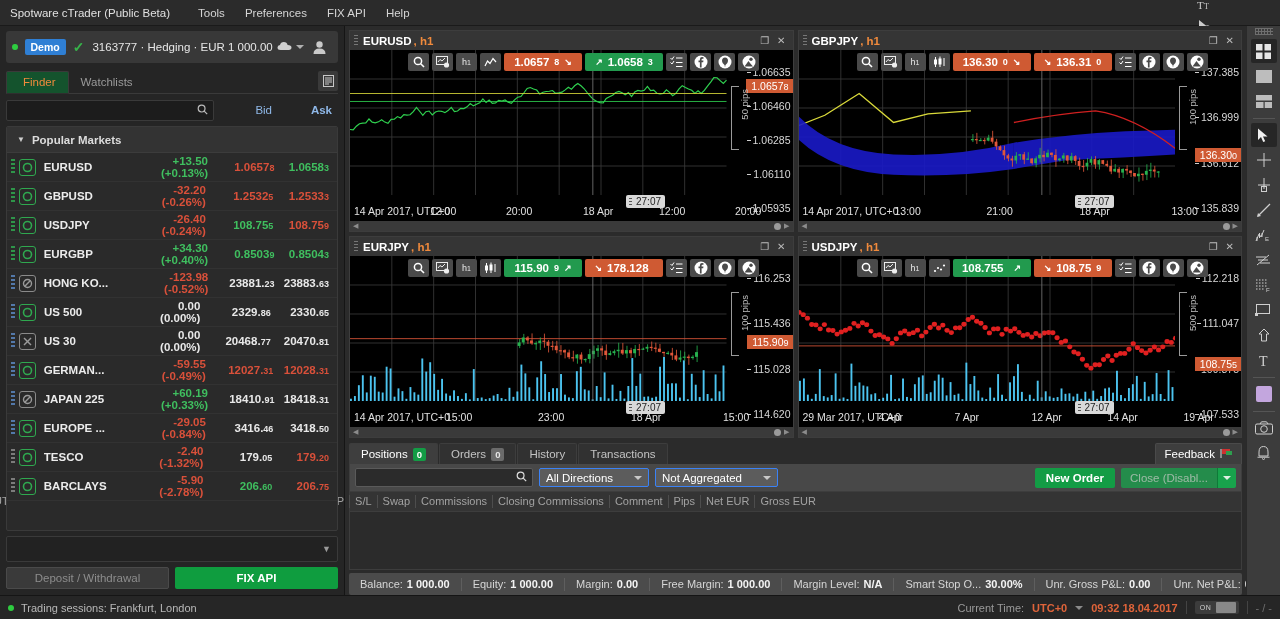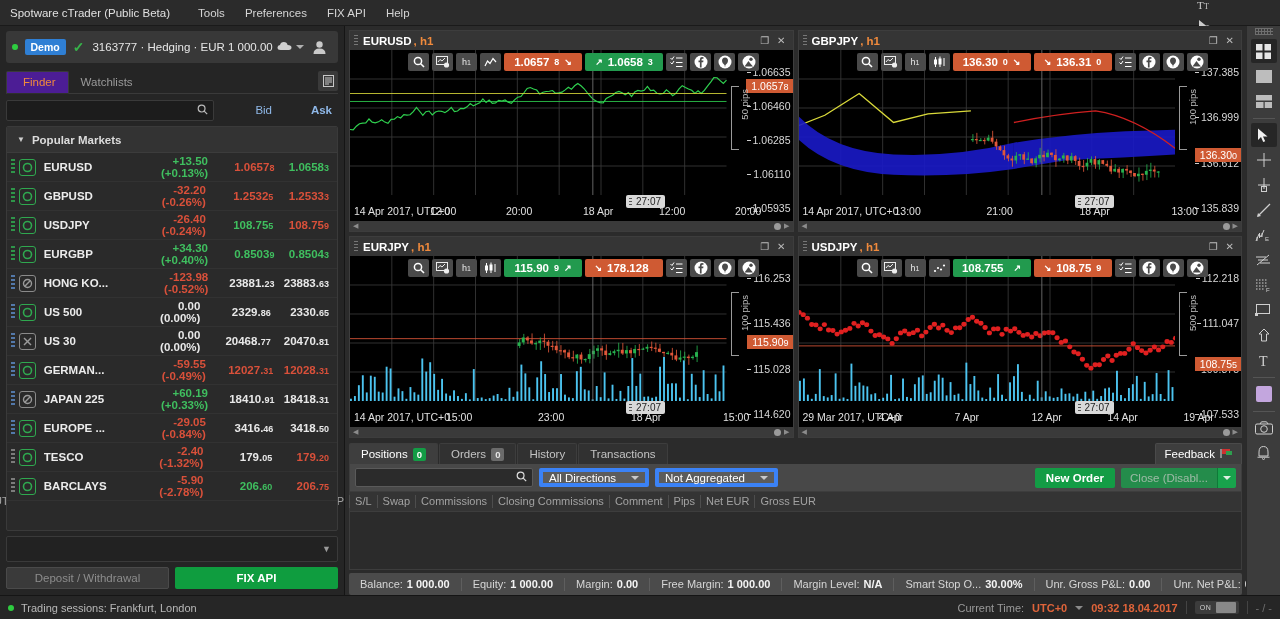--- a/index.html
+++ b/index.html
@@ -37,21 +37,21 @@
   .acct-dot { width: 6px; height: 6px; border-radius: 50%; background: #2ecc40; margin-right: 7px; }
   .demo-badge { background: #2f7fd4; color: #fff; font-size: 10.5px; font-weight: bold; padding: 2px 6px; border-radius: 2px; margin-right: 7px;}
   .acct-check { color: #37b34a; font-size: 14px; font-weight: bold; margin-right: 8px; }
   .acct-text { font-size: 11.5px; color: #e6e6e6; flex: 1 1 auto; white-space: nowrap; overflow: hidden;}
   .cloud-ico { color: #d0d0d0; font-size: 12px; margin-right: 4px;}
   .caret-dn { width:0;height:0;border-left:4px solid transparent;border-right:4px solid transparent;border-top:4px solid #b0b0b0; }
   .acct-user { width: 28px; height: 32px; display: flex; align-items: center; justify-content: center; margin-left: 2px; }
 
   .tabs-row { display: flex; align-items: flex-end; height: 26px; margin: 2px 6px 0 6px; border-bottom: 1px solid #3a3a3a; position: relative;}
   .tab { padding: 4px 12px 5px 12px; font-size: 11.5px; color: #9a9a9a; }
-  .tab.active { color: #f08a3c; background: #4c1d95; border: 1px solid #3a3a3a; border-bottom: 1px solid #2f2f2f; margin-bottom: -1px; border-radius: 2px 2px 0 0; padding-left: 16px;}
+  .tab.active { color: #f08a3c; background: #14532d; border: 1px solid #3a3a3a; border-bottom: 1px solid #2f2f2f; margin-bottom: -1px; border-radius: 2px 2px 0 0; padding-left: 16px;}
   .tabs-spacer { flex: 1 1 auto; }
   .list-ico { width: 20px; height: 20px; background: #3a3a3a; border-radius: 2px; display:flex;align-items:center;justify-content:center; margin-bottom:2px;}
 
   .search-row { display: flex; align-items: center; height: 24px; margin: 4px 6px 2px 6px; }
   .search-box { flex: 1 1 auto; height: 21px; background: #1c1c1c; border: 1px solid #3a3a3a; border-radius: 2px; display:flex; align-items:center; justify-content:flex-end; padding-right:5px; }
   .col-bid { width: 62px; text-align: right; color: #8fb8e8; font-size: 11.5px; font-weight: normal; padding-right: 4px;}
   .col-ask { width: 62px; text-align: right; color: #8fb8e8; font-size: 11.5px; font-weight: bold; padding-right: 6px;}
 
   .market-wrap { flex: 1 1 auto; margin: 2px 6px 0 6px; background: #2a2a2a; border: 1px solid #3a3a3a; border-radius: 2px; overflow: hidden; position: relative; display:flex; flex-direction:column;}
   .group-hdr { height: 26px; background: #333333; display: flex; align-items: center; padding: 0 10px; font-size: 11.5px; color: #dcdcdc; font-weight: bold; border-bottom:1px solid #3c3c3c;}
@@ -113,21 +113,21 @@
   .bottom { flex: 1 1 auto; display: flex; flex-direction: column; min-height: 0; padding: 4px 4px 0 4px;}
   .bp-tabs { height: 22px; flex: 0 0 22px; display: flex; align-items: flex-end; position: relative;}
   .bp-tab { height: 21px; padding: 0 11px; display: flex; align-items: center; gap: 5px; font-size: 11.5px; color: #c3c3c3; background:#313131; border:1px solid #3d3d3d; border-bottom:none; margin-right:1px; border-radius:2px 2px 0 0;}
   .bp-tab.active { background: #3e3e3e; color: #fff; }
   .cnt-badge { font-size: 9.5px; font-weight: bold; padding: 1px 4px; border-radius: 2px; }
   .cnt-green { background: #139c45; color: #fff; } .cnt-grey { background: #6b6b6b; color: #e6e6e6; }
   .feedback { margin-left: auto; height: 21px; display: flex; align-items: center; gap: 5px; padding: 0 8px; background:#3e3e3e; border:1px solid #4a4a4a; border-bottom:none; font-size:11.5px; color:#fff; border-radius:2px 2px 0 0;}
 
   .bp-ctrl { height: 28px; flex: 0 0 28px; background: #484848; display: flex; align-items: center; padding: 0 5px; gap: 6px; border:1px solid #3d3d3d; border-top:none;}
   .bp-search { width: 178px; height: 19px; background: #2b2b2b; border: 1px solid #5a5a5a; border-radius: 2px; display:flex;align-items:center;justify-content:flex-end; padding-right:5px;}
-  .bp-sel { height: 19px; background: #5c5c5c; border: 4px solid #3b82f6; border-radius: 2px; display: flex; align-items: center; padding: 0 6px; font-size: 11.5px; color: #fff; gap: 12px;}
+  .bp-sel { height: 19px; background: #5c5c5c; border: 1px solid #3b82f6; border-radius: 2px; display: flex; align-items: center; padding: 0 6px; font-size: 11.5px; color: #fff; gap: 12px;}
   .bp-sel .cd { width:0;height:0;border-left:4px solid transparent;border-right:4px solid transparent;border-top:4px solid #c8c8c8; margin-left:auto;}
   .bp-spacer { flex: 1 1 auto; }
   .btn-new { height: 20px; background: #139c45; color: #fff; font-size: 11.5px; font-weight: bold; padding: 0 11px; border-radius: 2px; display:flex;align-items:center;}
   .btn-close { height: 20px; background: #18a34c; color: #b8e0c4; font-size: 11.5px; padding: 0 9px; border-radius: 2px 0 0 2px; display:flex;align-items:center; opacity:.75;}
   .btn-close-ar { height: 20px; background: #18a34c; width: 19px; border-left: 1px solid #0e7a38; border-radius: 0 2px 2px 0; display:flex;align-items:center;justify-content:center; }
 
   .bp-head { height: 20px; flex: 0 0 20px; background: #343434; display: flex; align-items: center; justify-content: flex-end; border:1px solid #3d3d3d; border-top:none; padding-right: 420px;}
   .bh { font-size: 11px; color: #a2a2a2; padding: 0 5px; border-right: 1px solid #4d4d4d; line-height: 13px; white-space: nowrap;}
   .bh:last-child { border-right: none; }
   .bp-rows { flex: 1 1 auto; background: #2b2b2b; border:1px solid #3d3d3d; border-top:none; min-height:0;}

